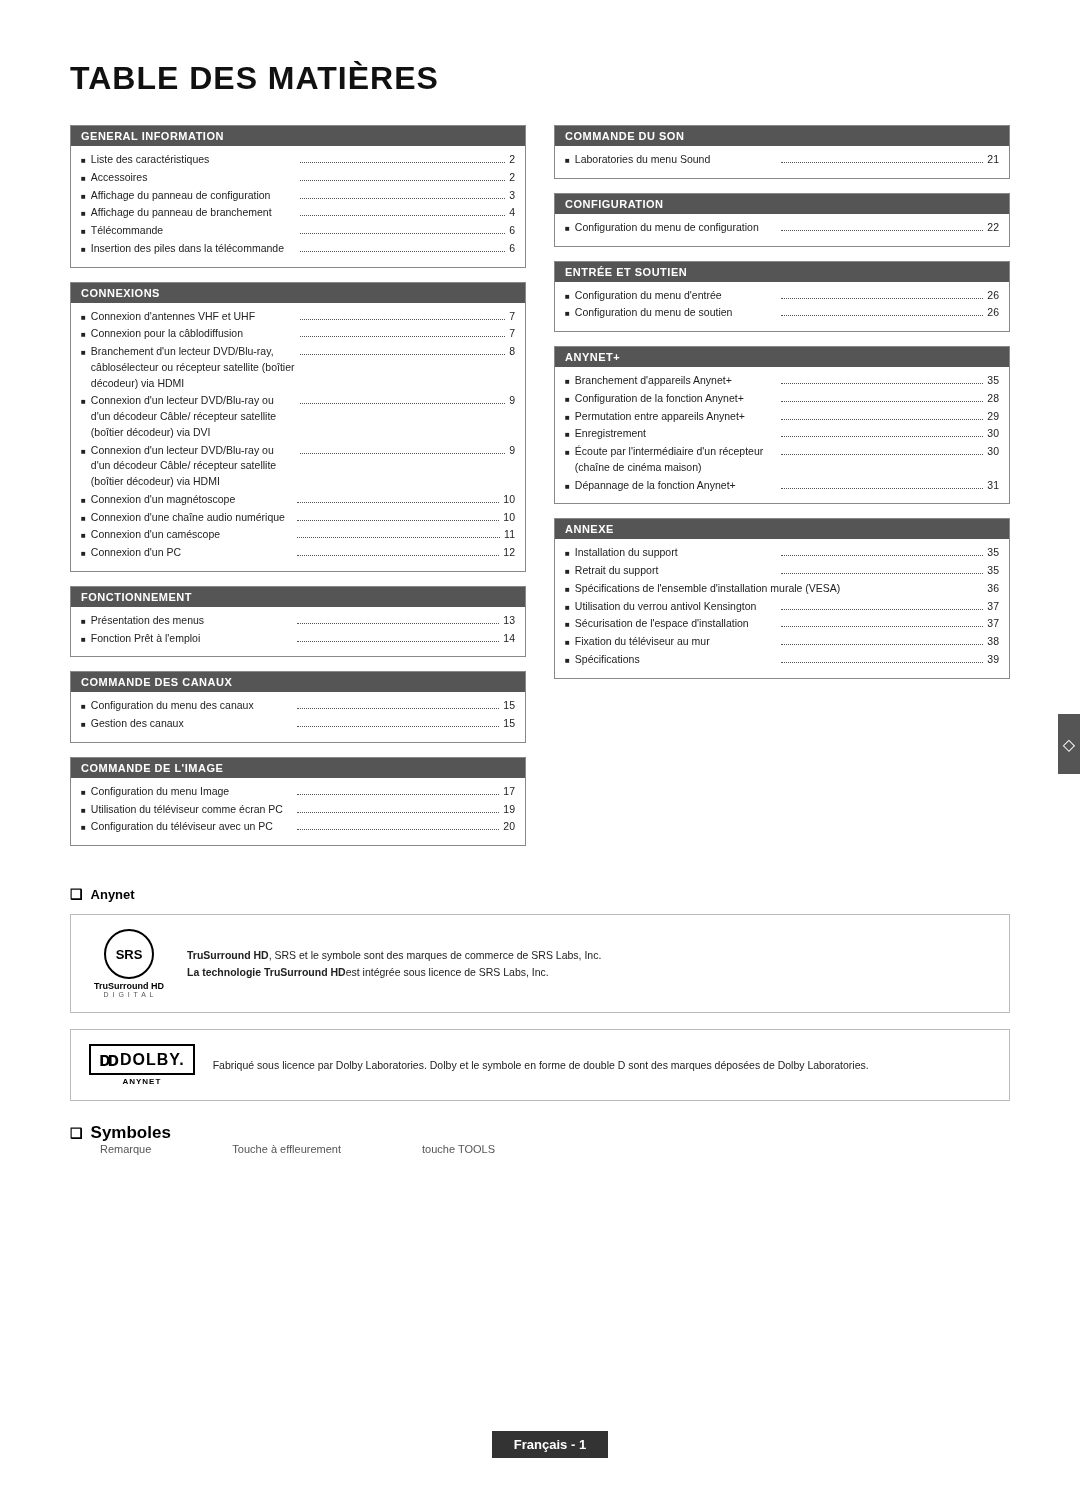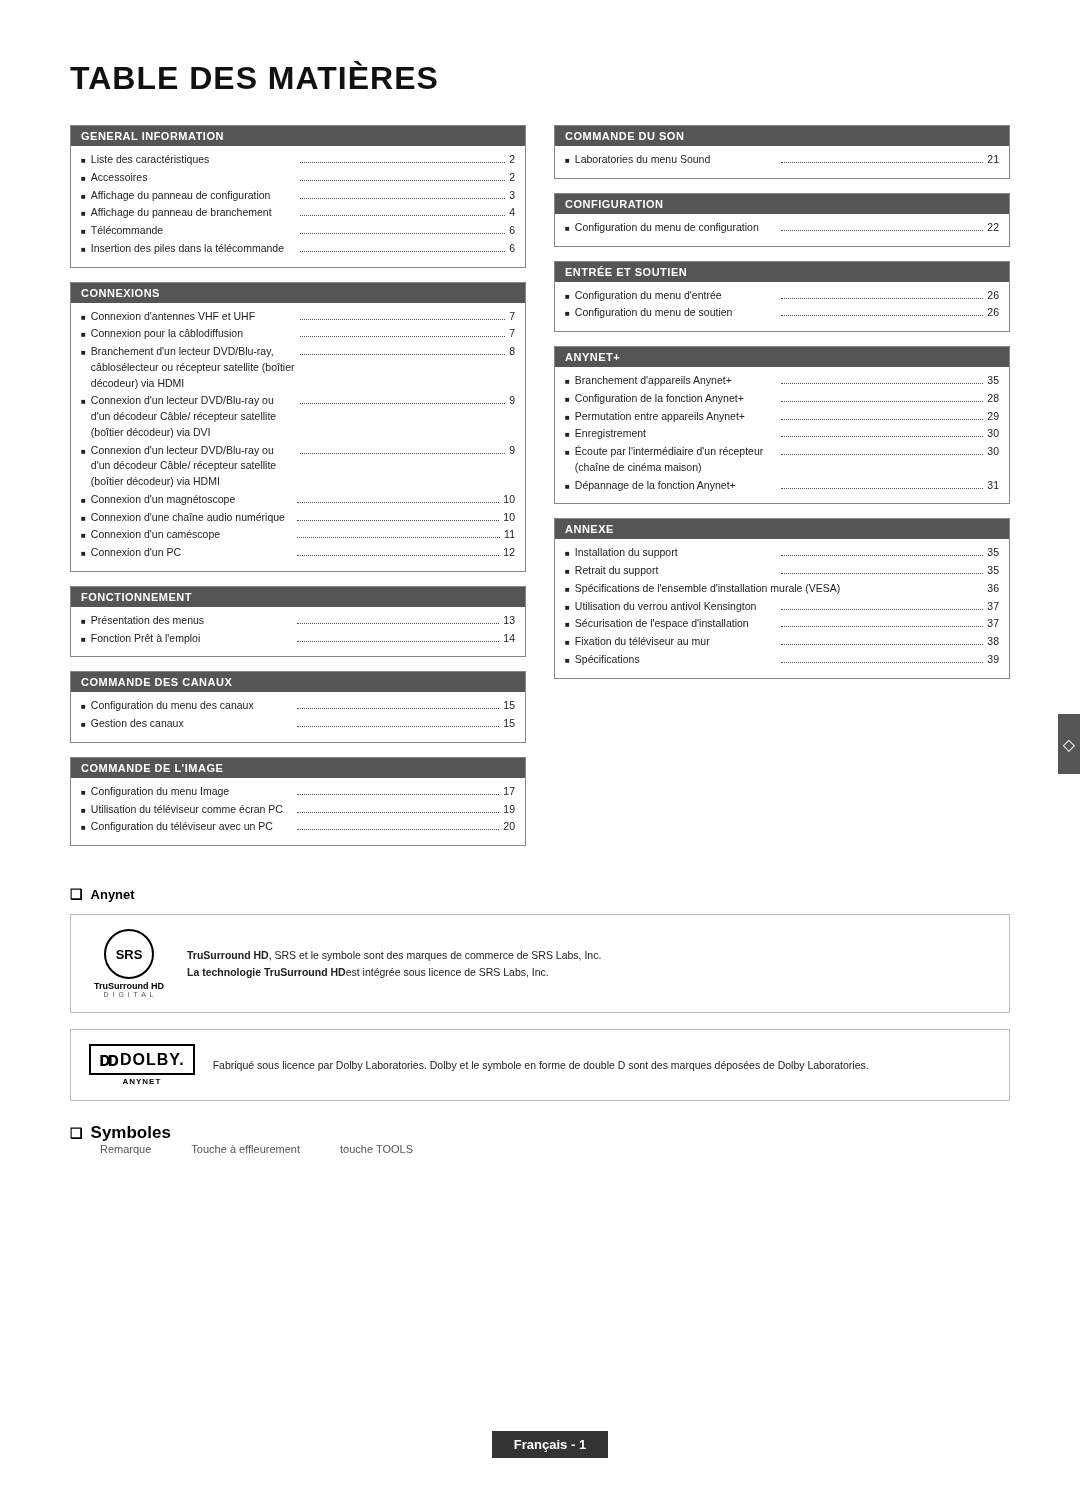--- a/index.html
+++ b/index.html
@@ -194,21 +194,21 @@
       display: flex;
       align-items: center;
       gap: 8px;
     }
     .symbols-title::before {
       content: "❑";
       font-size: 14px;
     }
     .symbols-row {
       display: flex;
-      gap: 40px;
+      gap: 81px;
       padding-left: 30px;
       font-size: 11px;
       color: #555;
     }
     
     .page-footer {
       position: absolute;
       bottom: 30px;
       left: 0;
       right: 0;

